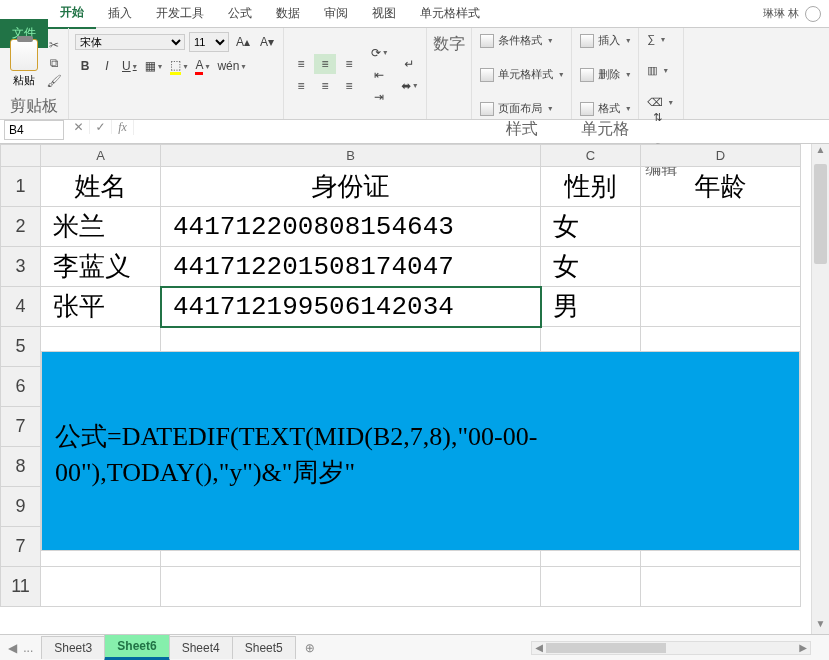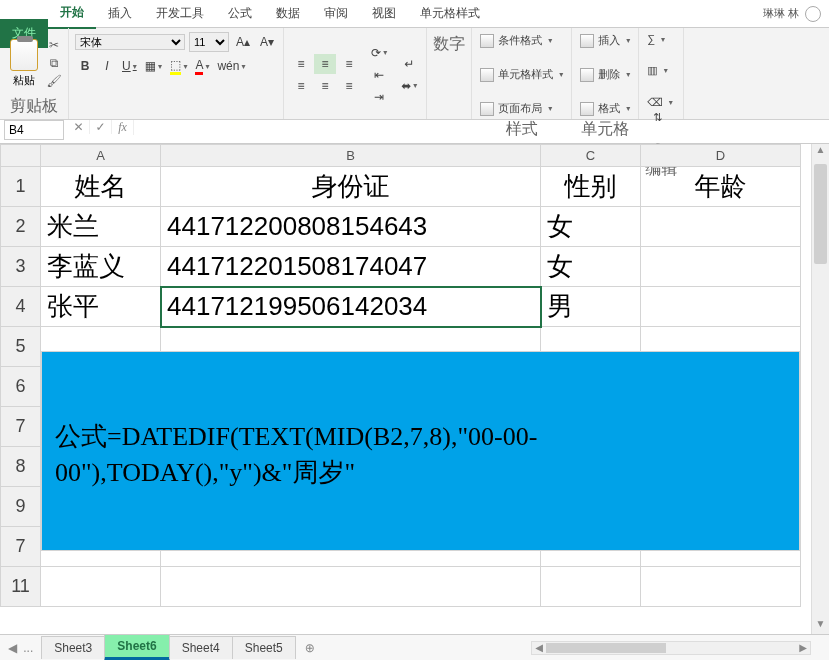--- a/index.html
+++ b/index.html
@@ -59,21 +59,21 @@
 .fbar-input { flex: 1; padding: 0 6px; color: #333; }
 
 
 .grid-wrap { position: relative; display: flex; height: 490px; }
 .grid-scroll { overflow: auto; flex: 1; }
 table.sheet { border-collapse: collapse; table-layout: fixed; }
 .sheet th, .sheet td { border: 1px solid #d4d4d4; font-weight: normal; }
 .sheet thead th { background: #f0f0f0; height: 22px; font-size: 13px; color: #555; text-align: center; }
 .sheet tbody th { background: #f0f0f0; width: 40px; font-size: 18px; color: #444; text-align: center; }
 .corner { background: #f0f0f0; width: 40px; }
-.sheet td { padding: 2px 6px; font-size: 26px; font-family: Liberation Sans, sans-serif; height: 40px; }
+.sheet td { padding: 2px 12px; font-size: 26px; font-family: Liberation Mono, monospace; height: 40px; }
 .colA { width: 120px; }
 .colB { width: 380px; }
 .colC { width: 100px; }
 .colD { width: 160px; }
 .hdr { text-align: center; }
 .txt-marker { position: relative; }
 .overlay-box { position: absolute; background: #00a2e8; border: 1px solid #d4d4d4; }
 .overlay-text { position: absolute; font-size: 26px; font-family: SimSun, serif; color: #000; line-height: 1.4; }
 
 .sel-cell { outline: 2px solid #217346; outline-offset: -1px; }

